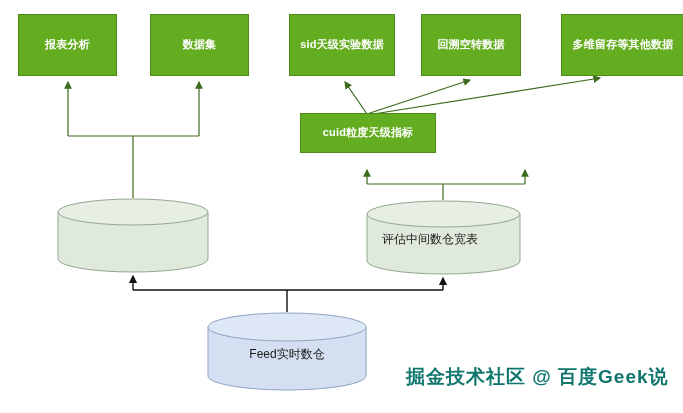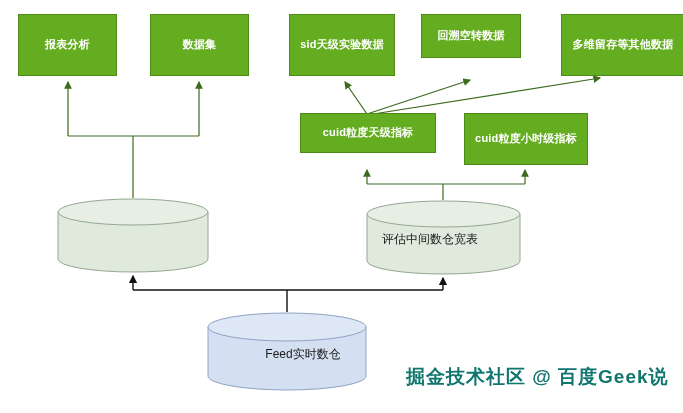--- a/index.html
+++ b/index.html
@@ -111,35 +111,32 @@
   </div>
 
   <div class="node-box" style="left:289px; top:14px; width:106px; height:62px;">
     <span>sid天级实验数据</span>
   </div>
 
   <div class="node-box" style="left:150px; top:14px; width:99px; height:62px;">
     <span>数据集</span>
   </div>
 
-  <div class="node-box" style="left:421px; top:14px; width:100px; height:44px;">
+  <div class="node-box" style="left:421px; top:14px; width:100px; height:62px;">
     <span>回溯空转数据</span>
   </div>
 
   <div class="node-box" style="left:561px; top:14px; width:124px; height:62px;">
     <span>多维留存等其他数据</span>
   </div>
 
   <div class="node-box" style="left:300px; top:113px; width:136px; height:40px;">
     <span>cuid粒度天级指标</span>
   </div>
 
-  <div class="node-box" style="left:464px; top:113px; width:124px; height:52px;">
-    <span>cuid粒度小时级指标</span>
-  </div>
 
   <div class="cyl" style="left:57px; top:198px; width:152px; height:75px;">
     <svg width="152" height="75" viewBox="0 0 152 75">
       <path d="M 1 14 L 1 61 A 75 13 0 0 0 151 61 L 151 14 Z" fill="#dfe9dc" stroke="#93a891" stroke-width="1"></path>
       <ellipse cx="76" cy="14" rx="75" ry="13" fill="#e7efe4" stroke="#93a891" stroke-width="1"></ellipse>
     </svg>
   </div>
 
   <div class="cyl" style="left:366px; top:200px; width:128px; height:75px;">
     <svg width="155" height="75" viewBox="0 0 155 75">
@@ -147,18 +144,18 @@
       <ellipse cx="77.5" cy="14" rx="76.5" ry="13" fill="#e7efe4" stroke="#93a891" stroke-width="1"></ellipse>
     </svg>
     <div class="cyl-label" style="top:31px;">评估中间数仓宽表</div>
   </div>
 
   <div class="cyl" style="left:207px; top:312px; width:160px; height:80px;">
     <svg width="160" height="80" viewBox="0 0 160 80">
       <path d="M 1 15 L 1 64 A 79 14 0 0 0 159 64 L 159 15 Z" fill="#d4e0f2" stroke="#8fa3c4" stroke-width="1"></path>
       <ellipse cx="80" cy="15" rx="79" ry="14" fill="#dde7f6" stroke="#8fa3c4" stroke-width="1"></ellipse>
     </svg>
-    <div class="cyl-label" style="top:34px;margin-left:16px;">Feed实时数仓</div>
+    <div class="cyl-label" style="top:34px;">Feed实时数仓</div>
   </div>
 
   <div class="watermark" style="left:406px; top:364px;">掘金技术社区 @ 百度Geek说</div>
 
 </div>
 
 </body></html>

